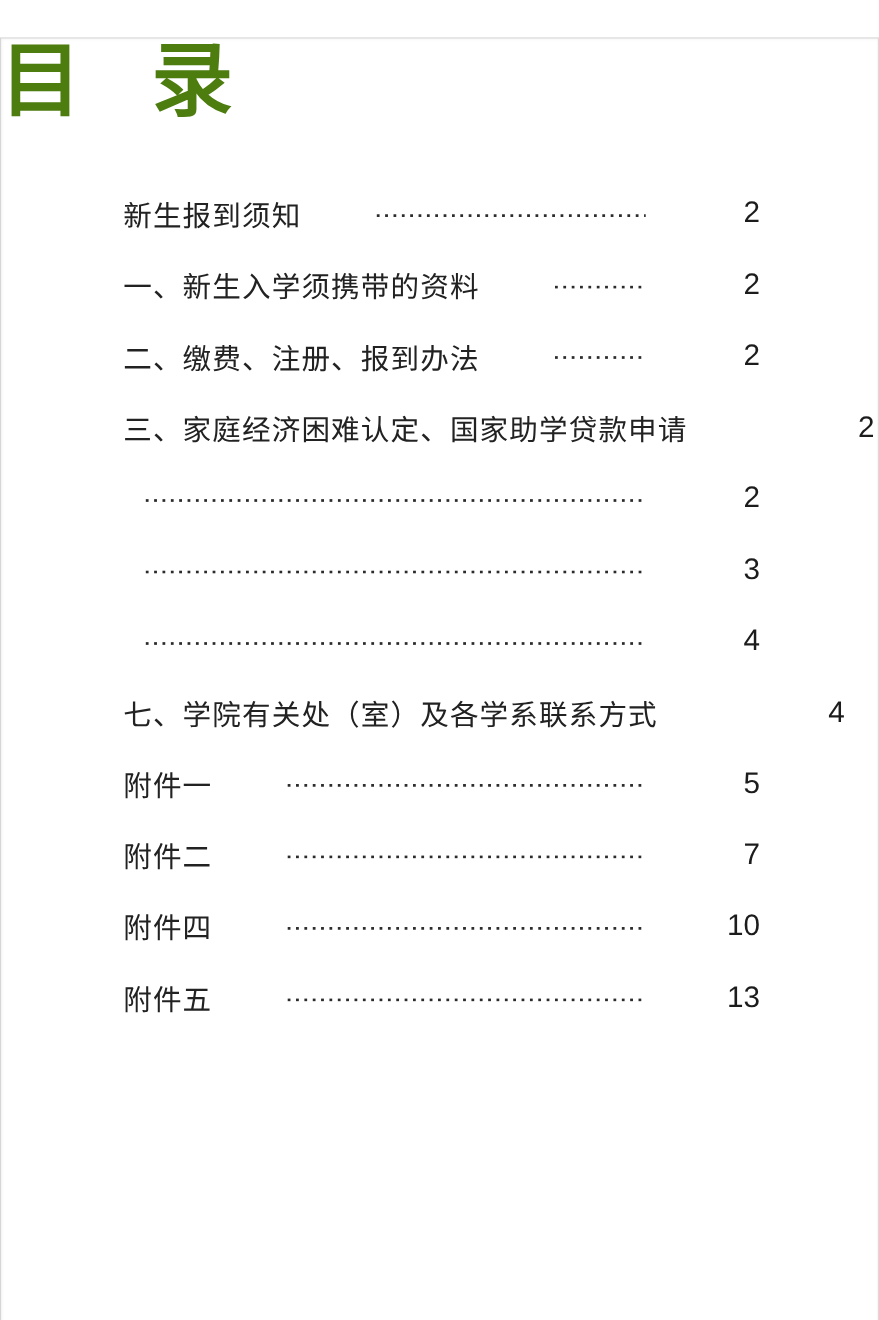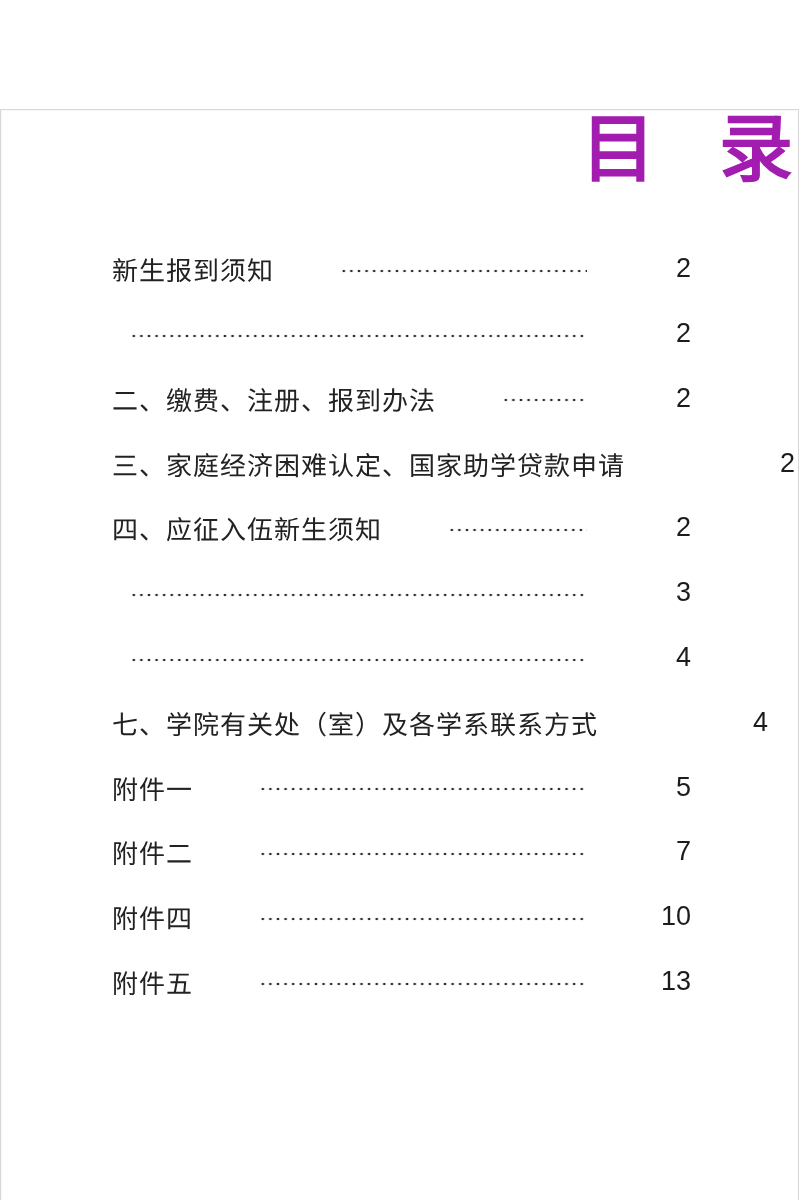--- a/index.html
+++ b/index.html
@@ -16,29 +16,29 @@
     position: relative;
     width: 799px;
     height: 1200px;
     background: #ffffff;
     
     box-shadow: inset 0 0 0 1px #d6d6d6, inset 2px 2px 3px rgba(0,0,0,0.04);
     color: #1e1e1e;
   }
 
   .doc-title {
-    margin-top: 109px;
-    text-align: right;
+    margin-top: 34px;
+    text-align: left;
     font-family: "DejaVu Serif", "Liberation Serif", serif;
     font-size: 74px;
     font-weight: 700;
     line-height: 1.1;
     letter-spacing: 6px;
     word-spacing: 26px;
-    color: #a21caf;
+    color: #4d7c0f;
   }
 
   .toc-list {
     margin: 46px 108px 0 112px; 
   }
 
   .toc-row {
     display: flex;
     align-items: center;
     height: 64.8px;
@@ -81,38 +81,38 @@
   <h1 class="doc-title">目 录</h1>
 
   <div class="toc-list">
   <div class="toc-row">
     <span class="toc-label">新生报到须知</span>
     <span class="toc-leader"></span>
     <span class="toc-page">2</span>
   </div>
 
   <div class="toc-row">
+    <span class="toc-label">一、新生入学须携带的资料</span>
     <span class="toc-leader"></span>
     <span class="toc-page">2</span>
   </div>
 
   <div class="toc-row">
     <span class="toc-label">二、缴费、注册、报到办法</span>
     <span class="toc-leader"></span>
     <span class="toc-page">2</span>
   </div>
 
   <div class="toc-row">
     <span class="toc-label">三、家庭经济困难认定、国家助学贷款申请</span>
     <span class="toc-leader"></span>
     <span class="toc-page">2</span>
   </div>
 
   <div class="toc-row">
-    <span class="toc-label">四、应征入伍新生须知</span>
     <span class="toc-leader"></span>
     <span class="toc-page">2</span>
   </div>
 
   <div class="toc-row">
     <span class="toc-leader"></span>
     <span class="toc-page">3</span>
   </div>
 
   <div class="toc-row">

